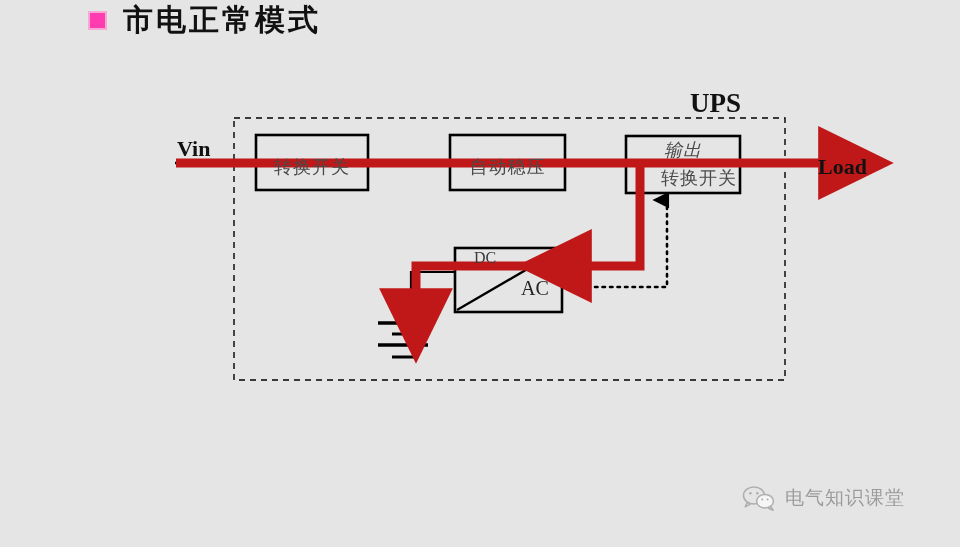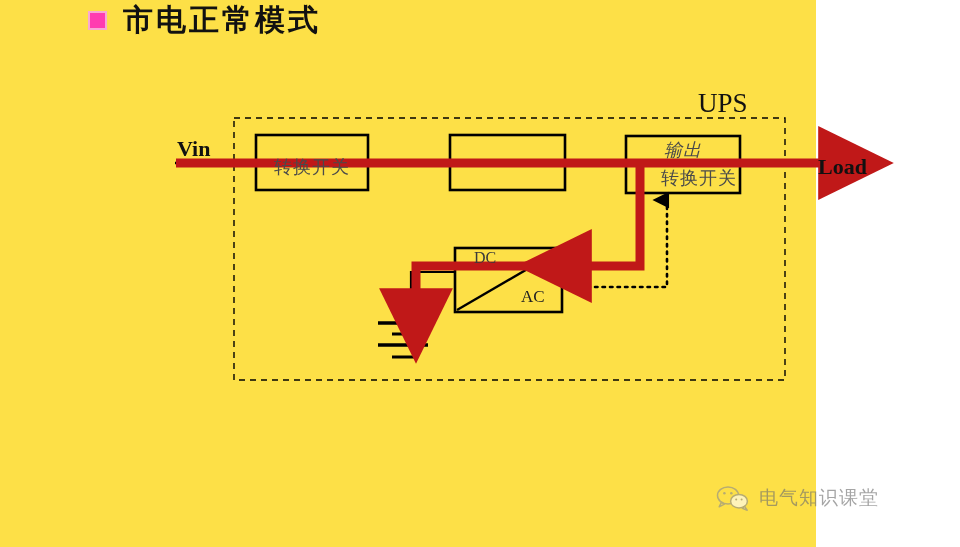--- a/index.html
+++ b/index.html
@@ -11,23 +11,23 @@
     width: 960px;
     height: 547px;
     position: relative;
     overflow: hidden;
     font-family: "Liberation Serif", "DejaVu Serif", serif;
   }
 
   #slide {
     position: absolute;
     left: 0; top: 0;
-    width: 816px;
+    width: 960px;
     height: 547px;
-    background: #fde047;
+    background: #e5e5e5;
   }
 
   
   .title-row {
     position: absolute;
     left: 88px;
     top: 2px;
     display: flex;
     align-items: center;
     gap: 16px;
@@ -62,63 +62,62 @@
   
   .lbl {
     position: absolute;
     white-space: nowrap;
     font-family: "Liberation Serif", "DejaVu Serif", serif;
     color: #111111;
   }
   .lbl-ups {
     left: 690px; top: 88px;
     font-size: 27px;
-    font-weight: 400;
-    margin-left: 8px;
+    font-weight: 700;
   }
   .lbl-vin {
     left: 177px; top: 136px;
     font-size: 22px;
     font-weight: 700;
   }
   .lbl-load {
     left: 818px; top: 134px;
     font-size: 22px;
     font-weight: 700;
     margin-top: 20px;
   }
   .lbl-dc {
     left: 474px; top: 249px;
     font-size: 16px;
     color: #3a3a3a;
   }
   .lbl-ac {
-    left: 521px; top: 287px;
-    font-size: 17px;
+    left: 521px; top: 277px;
+    font-size: 20px;
     color: #222222;
   }
 
   .boxlabel {
     position: absolute;
     text-align: center;
     font-family: "Liberation Sans", "DejaVu Sans", sans-serif;
     color: #4a4a4a;
     font-size: 18px;
     letter-spacing: 1px;
     white-space: nowrap;
   }
   .boxlabel-in   { left: 256px; top: 155px; width: 112px; }
   .boxlabel-reg  { left: 450px; top: 155px; width: 115px; }
   .boxlabel-out1 { left: 626px; top: 138px; width: 114px; font-style: italic; }
   .boxlabel-out2 { left: 626px; top: 166px; width: 114px; margin-left: 16px; }
 
   
   .watermark {
     position: absolute;
-    left: 716px;
+    left: 742px;
     top: 485px;
     display: flex;
     align-items: flex-start;
     gap: 9px;
     opacity: 0.62;
   }
   .wm-text {
     font-family: "Liberation Sans", "DejaVu Sans", sans-serif;
     font-size: 19px;
     color: #6f6f6f;
@@ -185,20 +184,21 @@
       <polyline points="560,266 416,266 416,308" fill="none" stroke="#c01818" stroke-width="9" stroke-linejoin="miter" stroke-linecap="butt" marker-end="url(#redArrowD)"></polyline>
     </svg>
 
     <div class="lbl lbl-ups">UPS</div>
     <div class="lbl lbl-vin">Vin</div>
     <div class="lbl lbl-load">Load</div>
     <div class="lbl lbl-dc">DC</div>
     <div class="lbl lbl-ac">AC</div>
 
     <div class="boxlabel boxlabel-in">转换开关</div>
+    <div class="boxlabel boxlabel-reg">自动稳压</div>
     <div class="boxlabel boxlabel-out1">输出</div>
     <div class="boxlabel boxlabel-out2">转换开关</div>
   </div>
 
   <div class="watermark">
     <svg width="34" height="26" viewBox="0 0 34 26">
       <ellipse cx="12" cy="10.5" rx="10.5" ry="8.6" fill="none" stroke="#8d8d8d" stroke-width="1.5"></ellipse>
       <path d="M5.5,17.2 L3.2,21.8 L8.4,19.2 Z" fill="none" stroke="#8d8d8d" stroke-width="1.5" stroke-linejoin="round"></path>
       <circle cx="8.4" cy="8.2" r="1.25" fill="#8d8d8d"></circle>
       <circle cx="15.3" cy="8.2" r="1.25" fill="#8d8d8d"></circle>

